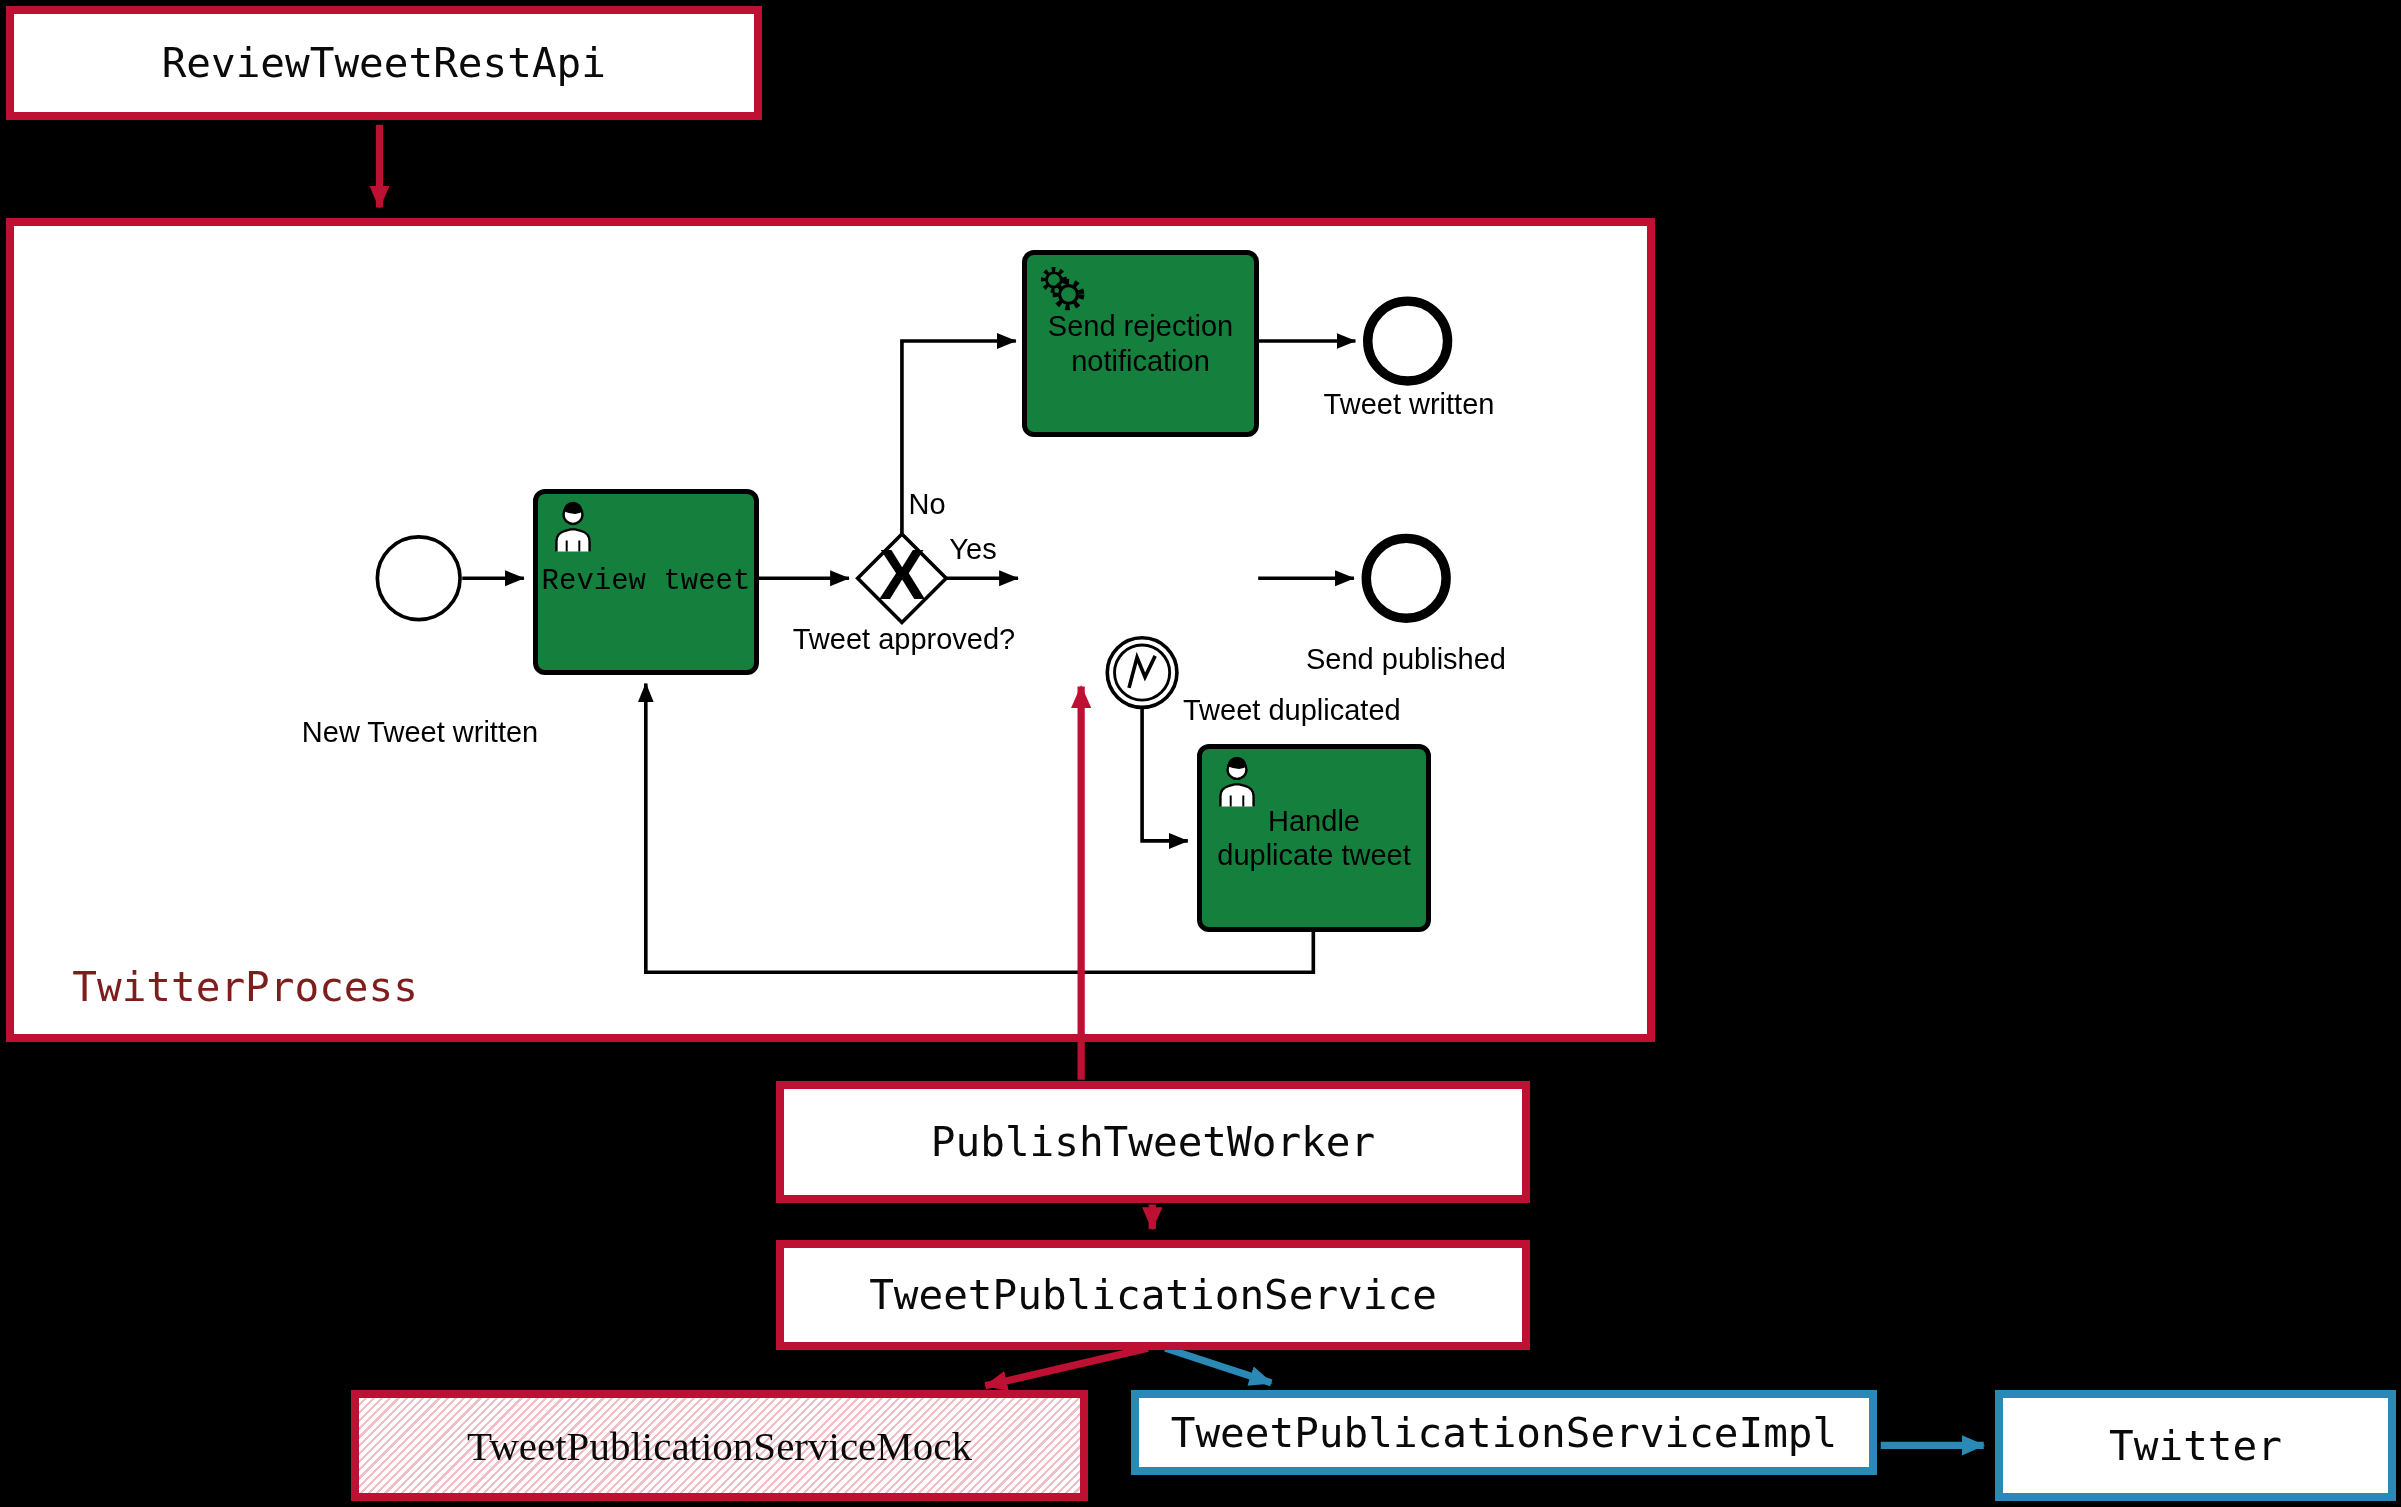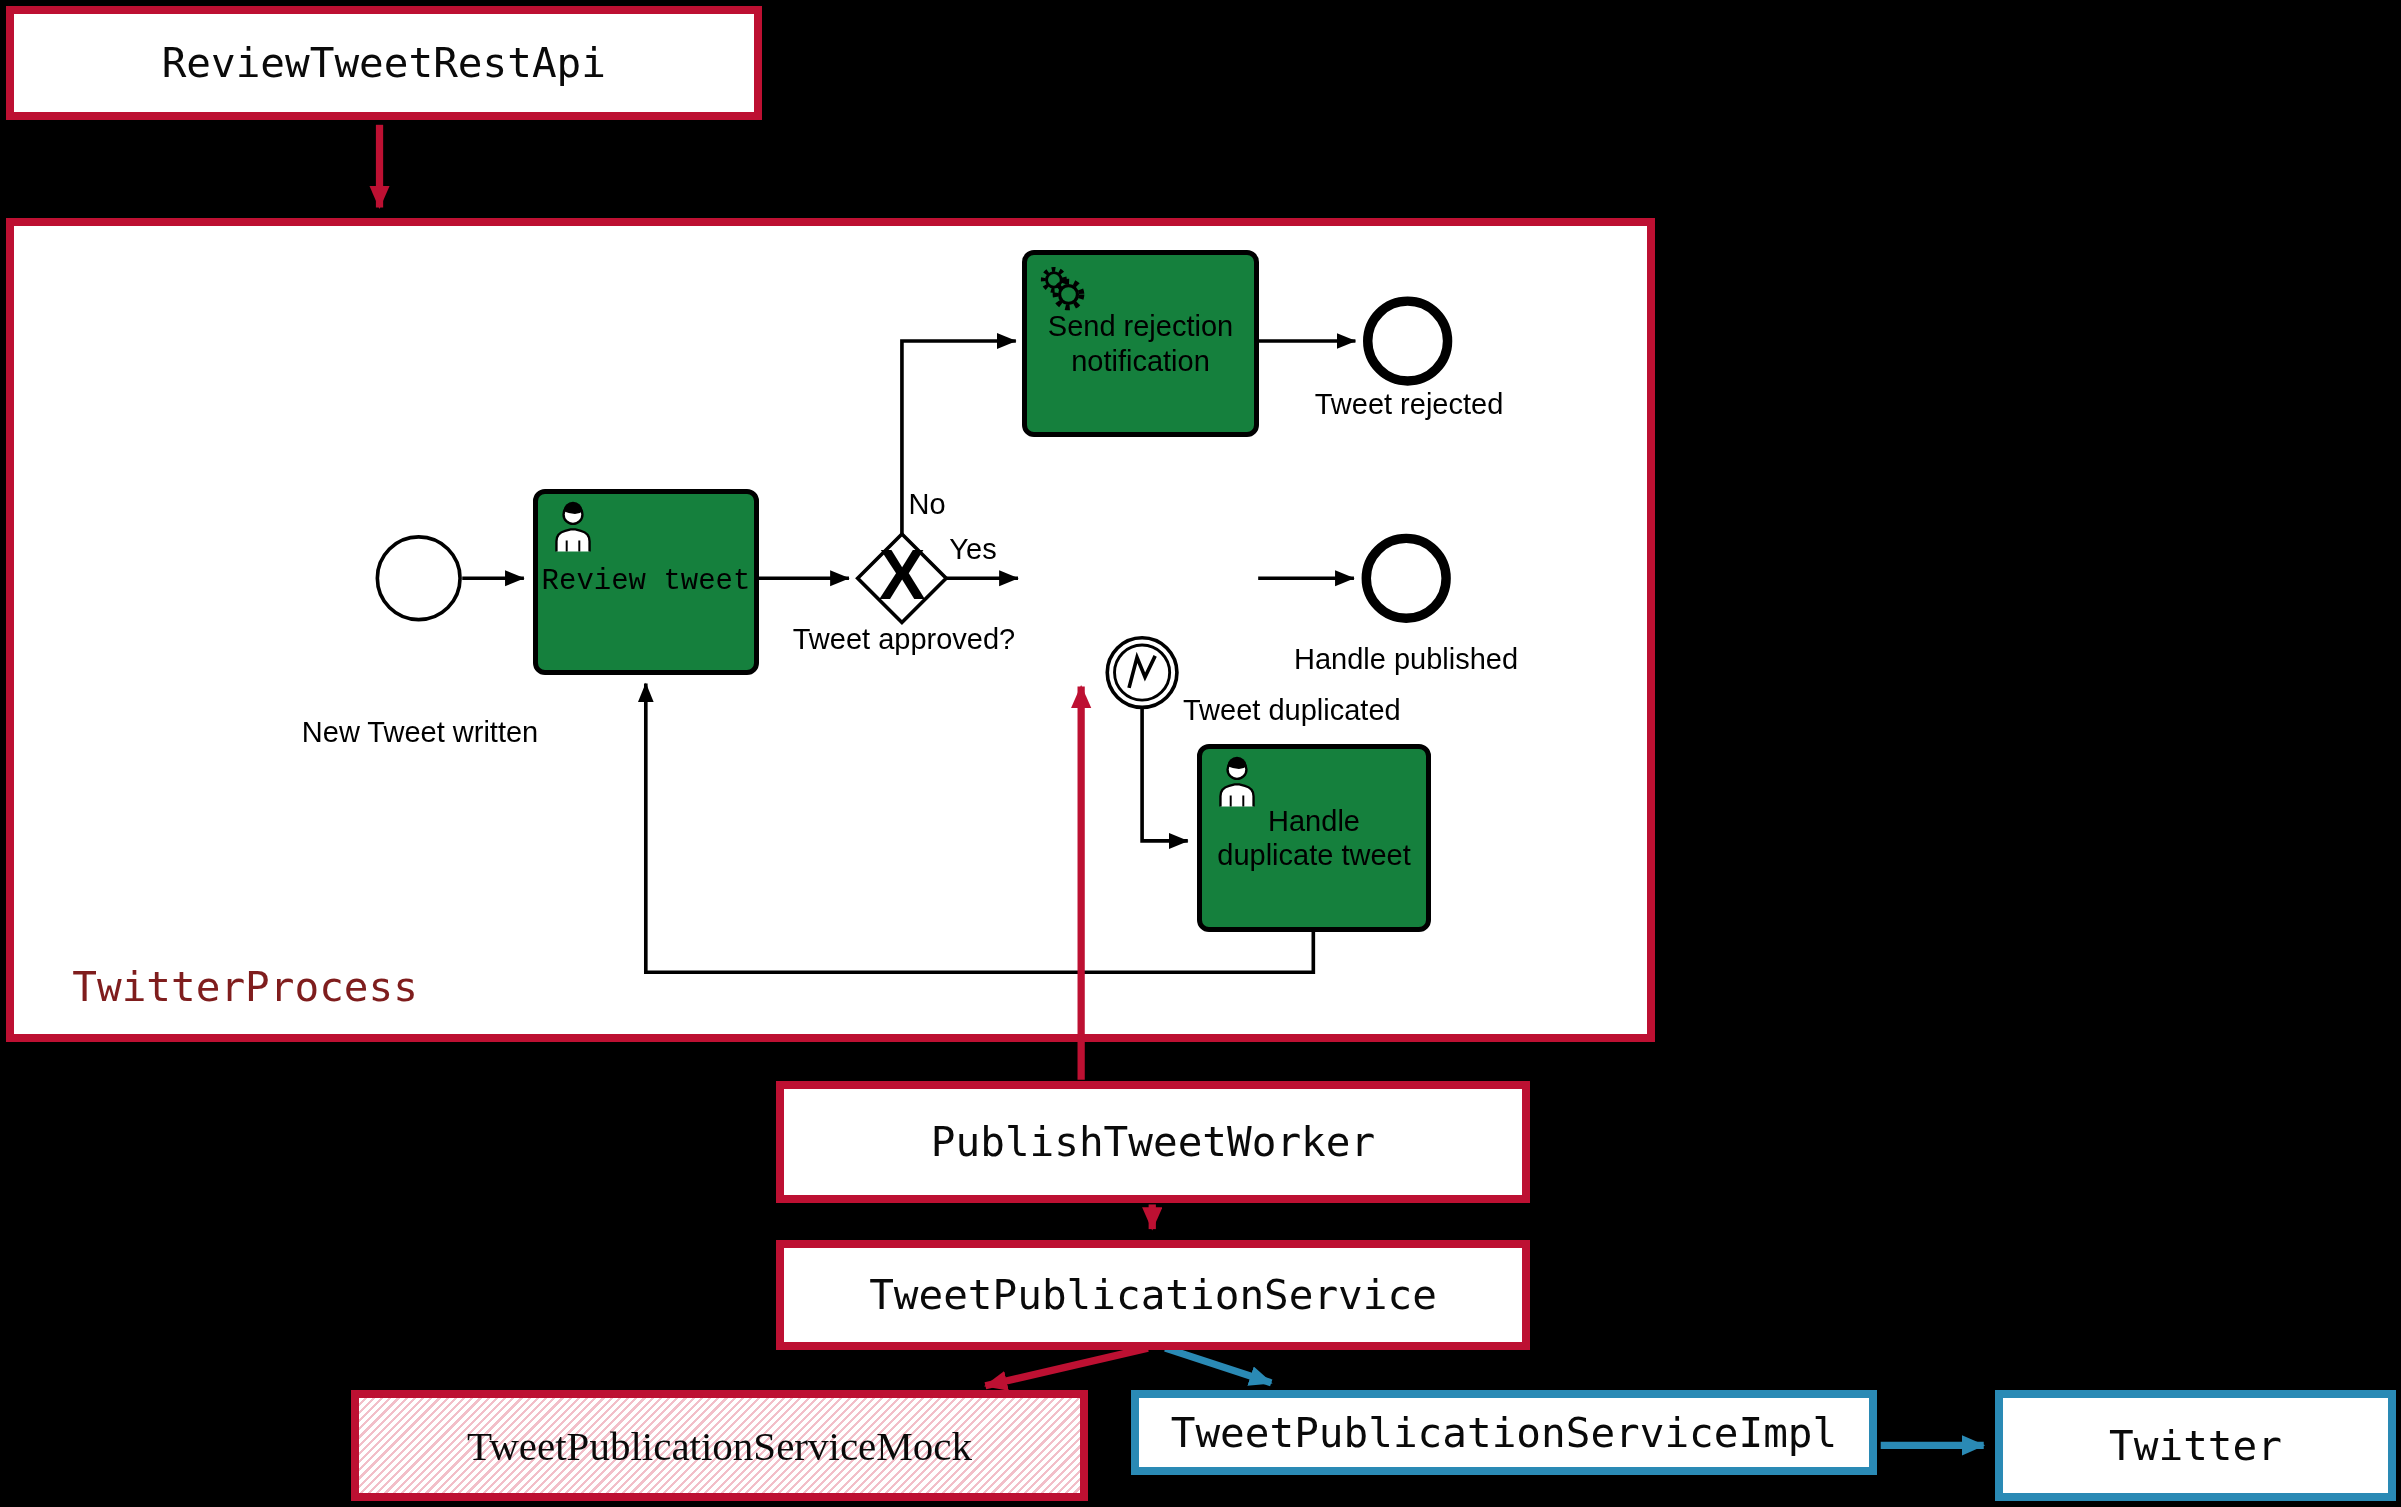--- a/index.html
+++ b/index.html
@@ -126,22 +126,22 @@
     </svg>
     <span>Handle duplicate tweet</span>
   </div>
 
   <div class="gateway-x">X</div>
 
   <div class="lbl center" style="left:420px;top:732px;">New Tweet written</div>
   <div class="lbl center" style="left:904px;top:639px;">Tweet approved?</div>
   <div class="lbl center" style="left:927px;top:504px;">No</div>
   <div class="lbl center" style="left:973px;top:549px;">Yes</div>
-  <div class="lbl center" style="left:1409px;top:404px;">Tweet rejected</div>
-  <div class="lbl center" style="left:1406px;top:659px;">Handle published</div>
+  <div class="lbl center" style="left:1409px;top:404px;">Tweet written</div>
+  <div class="lbl center" style="left:1406px;top:659px;">Send published</div>
   <div class="lbl" style="left:1183px;top:694px;">Tweet duplicated</div>
 
   <div class="archbox red-border arch-layer" style="left:5.8px;top:5.8px;width:756px;height:114px;">
     <span>ReviewTweetRestApi</span>
   </div>
 
   <div class="archbox red-border arch-layer" style="left:776px;top:1081px;width:754px;height:122px;">
     <span>PublishTweetWorker</span>
   </div>
 

